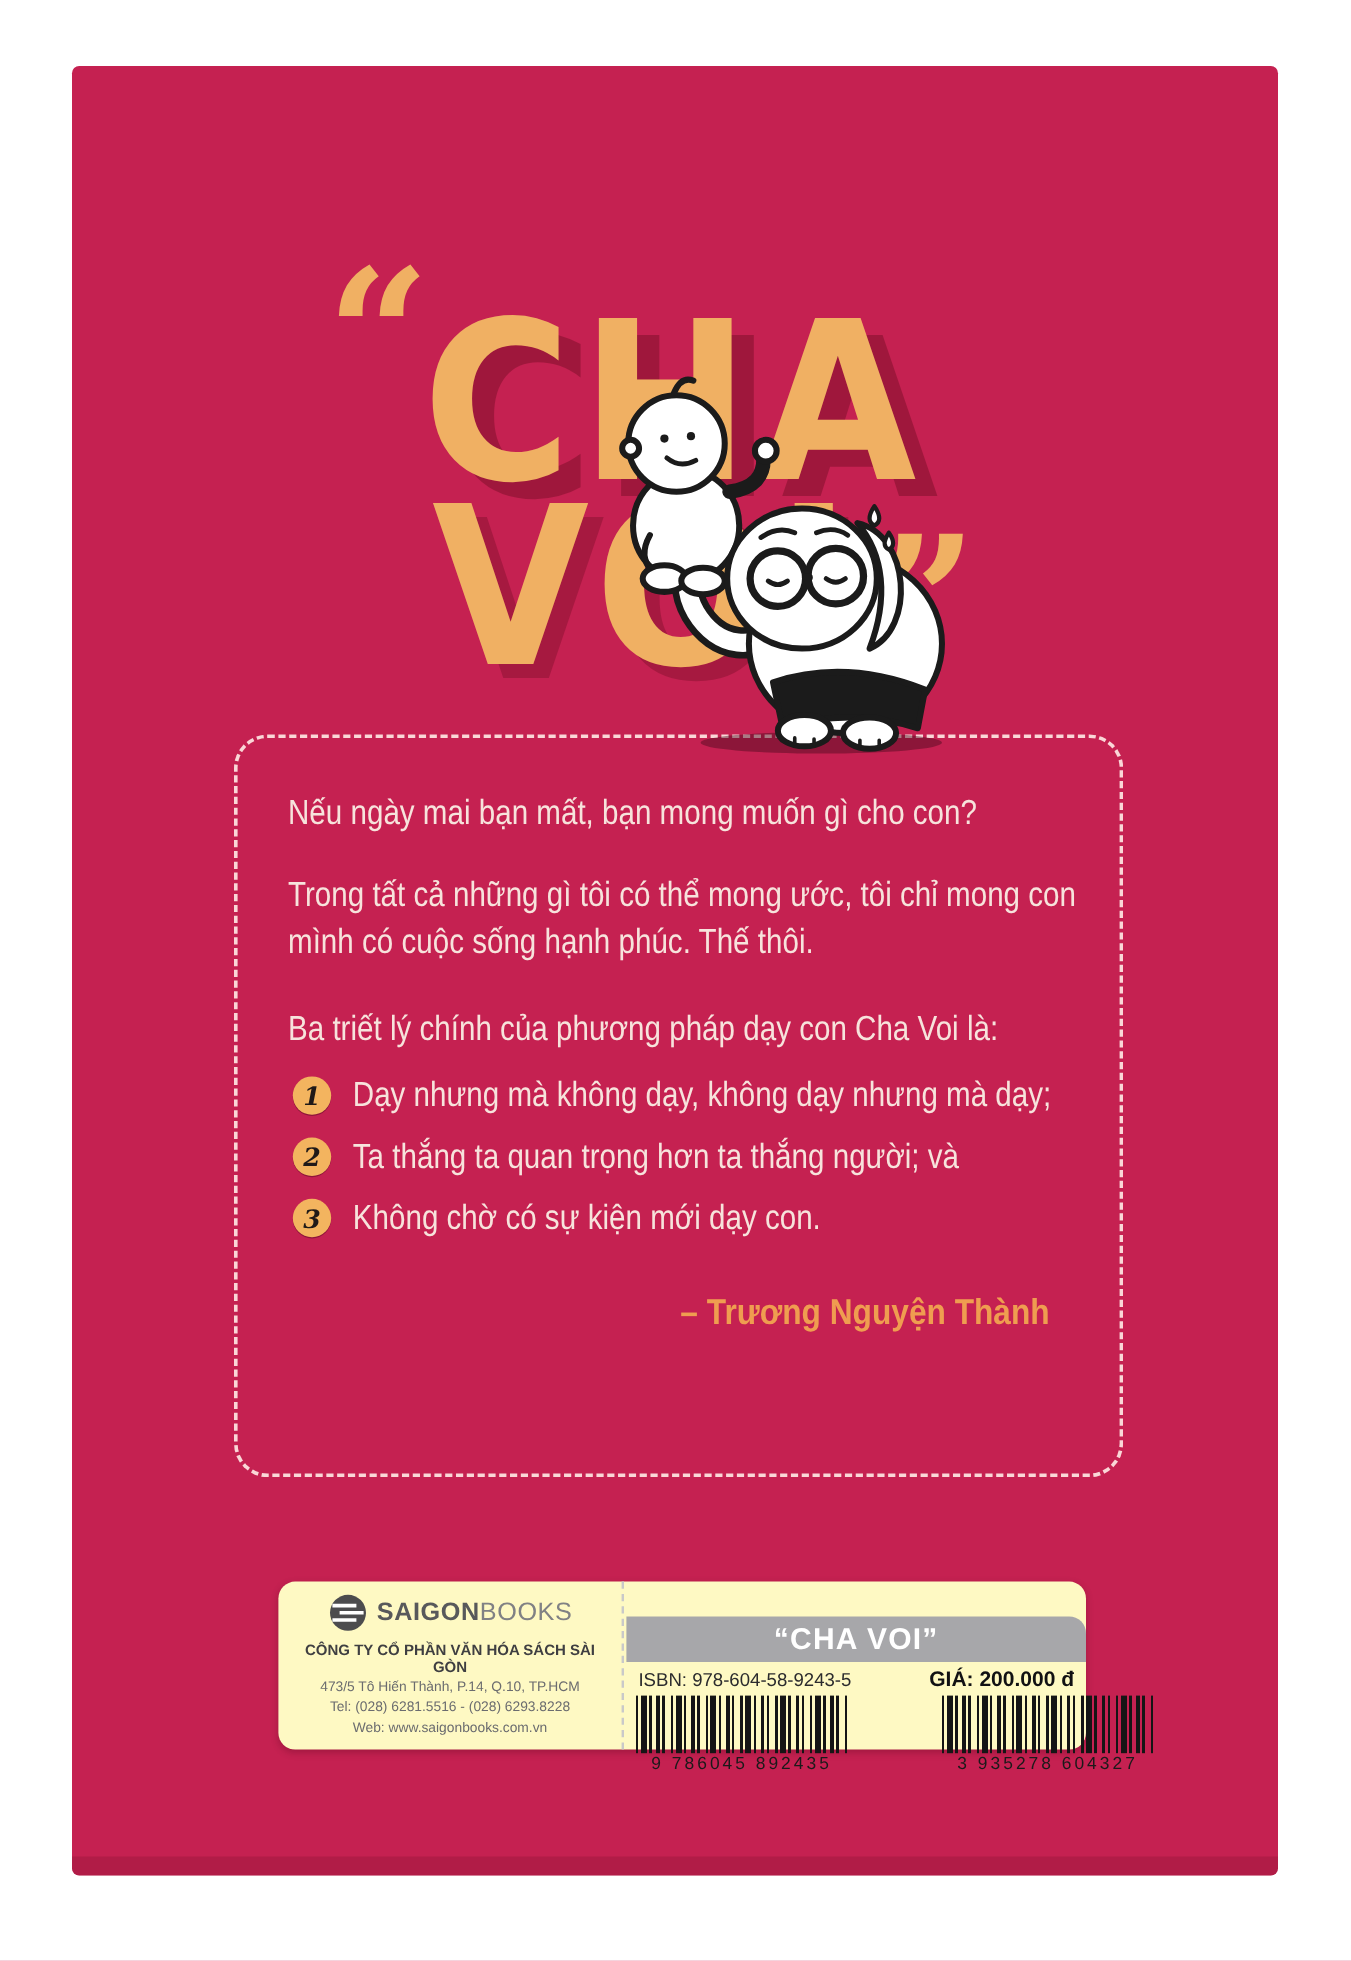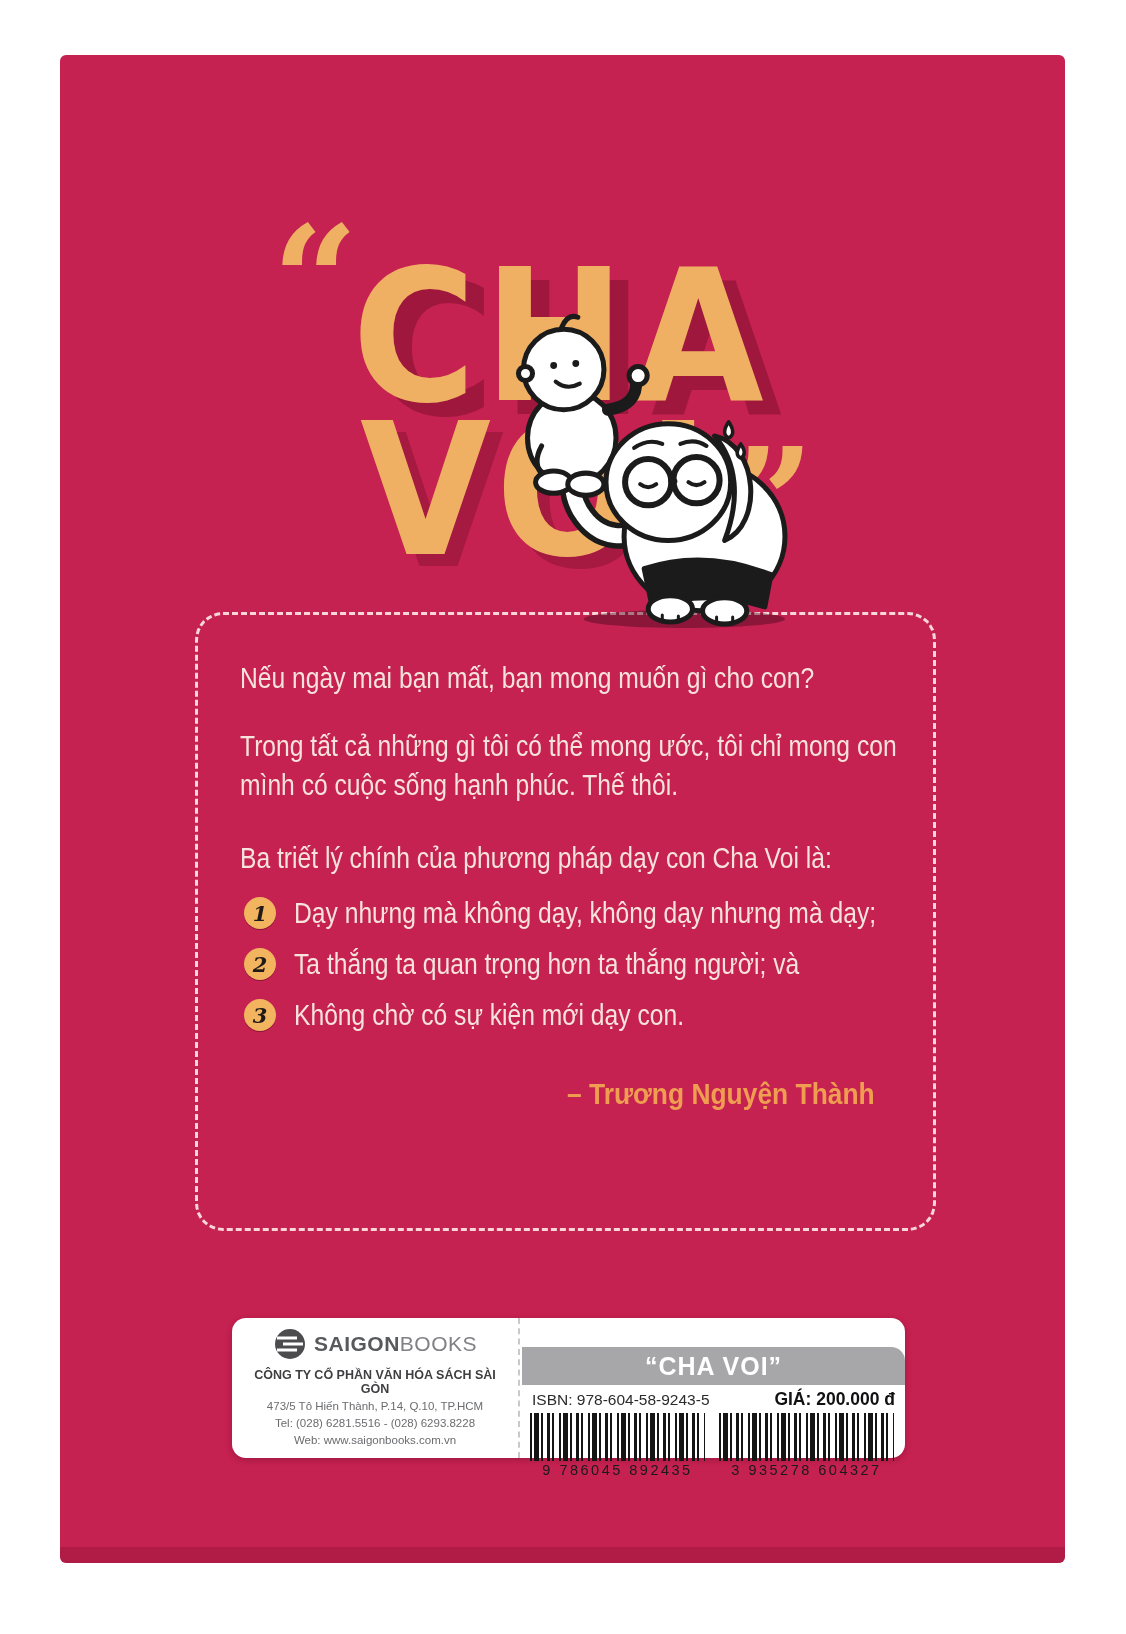--- a/index.html
+++ b/index.html
@@ -58,21 +58,21 @@
     color:#f7e3dc;font-size:29px;line-height:32px;margin-left:18px;white-space:nowrap;
     transform:scaleX(0.85);transform-origin:left center;
   }
   .attribution{
     position:absolute;right:58px;top:462px;color:#ef9d50;font-weight:bold;
     font-size:30px;white-space:nowrap;transform:scaleX(0.88);transform-origin:right top;
   }
   
   .pub-box{
     position:absolute;left:172px;top:1263px;width:673px;height:140px;
-    background:#ffffff;border-radius:14px;z-index:2;
+    background:#fef9c3;border-radius:14px;z-index:2;
     box-shadow:0 2px 6px rgba(60,0,20,0.25);
   }
   .pub-left{
     position:absolute;left:0;top:0;width:288px;height:140px;
     border-right:2px dashed #c9c9c9;box-sizing:border-box;
     display:flex;flex-direction:column;align-items:center;justify-content:center;
     text-align:center;padding:8px 10px;
   }
   .logo-row{display:flex;align-items:center;gap:7px;margin-bottom:7px;}
   .logo-text{font-size:21px;letter-spacing:0.5px;}
@@ -86,21 +86,21 @@
     border-radius:0 14px 0 0;display:flex;align-items:center;justify-content:center;
     color:#ffffff;font-weight:bold;font-size:25px;letter-spacing:1px;
   }
   .isbn-row{
     position:absolute;left:10px;top:42px;width:363px;display:flex;
     justify-content:space-between;align-items:baseline;gap:23px;
   }
   .isbn{font-size:15.5px;color:#2b2b2d;}
   .price{font-size:17.5px;font-weight:bold;color:#111113;}
   .barcode-row{
-    position:absolute;left:8px;top:66px;width:364px;display:flex;gap:14px;
+    position:absolute;left:8px;top:66px;width:431px;display:flex;gap:14px;
     justify-content:space-between;
   }
   .barcode{width:176px;}
   .bars{
     height:48px;
     background:repeating-linear-gradient(90deg,
       #151515 0 2px, transparent 2px 4px,
       #151515 4px 9px, transparent 9px 11px,
       #151515 11px 13px, transparent 13px 17px,
       #151515 17px 20px, transparent 20px 22px,

